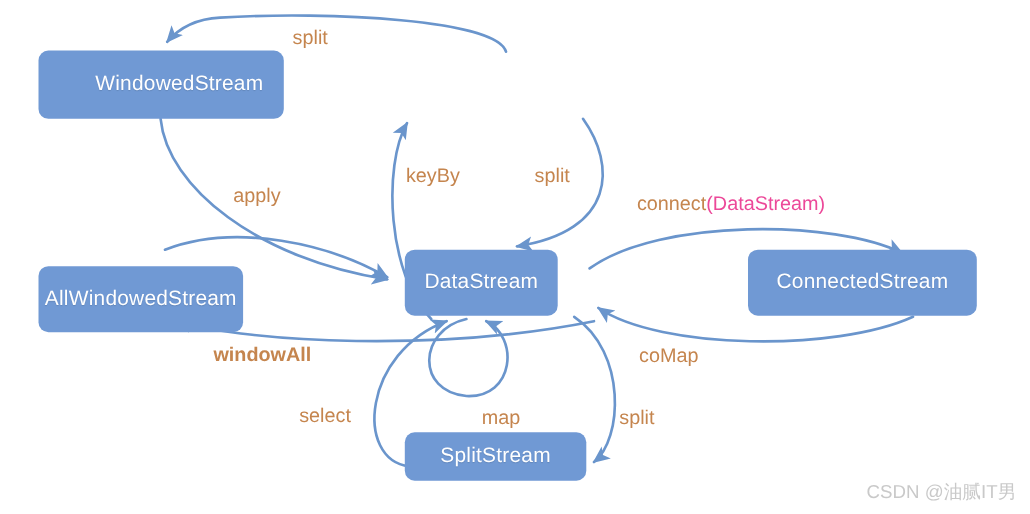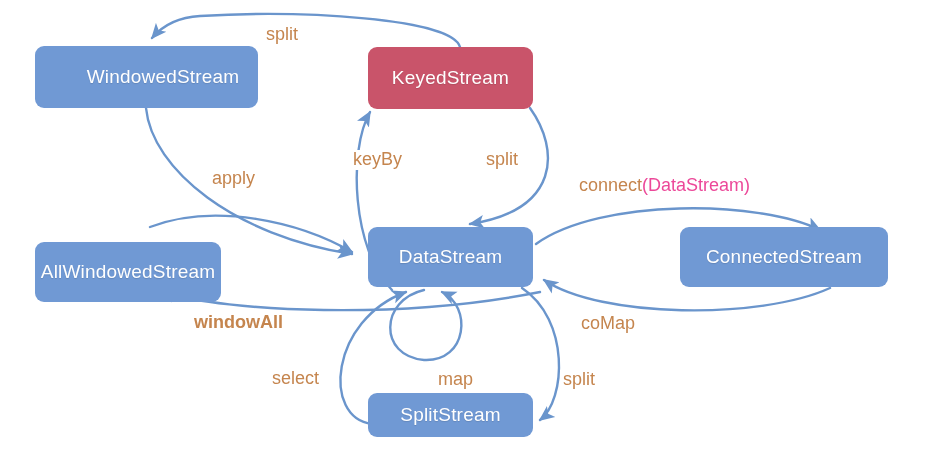--- a/index.html
+++ b/index.html
@@ -99,49 +99,46 @@
 
       <path d="M 522 288 C 570 320 566 400 540 420" marker-end="url(#arrowhead)"></path>
 
     </g>
   </svg>
 
   <div class="node-box node-blue" style="left:35px; top:46px; width:223px; height:62px;padding-left:33px;">
     <span>WindowedStream</span>
   </div>
 
-  <div class="node-box node-red" style="left:368px; top:47px; width:165px; height:62px;">
-    <span>KeyedStream</span>
-  </div>
 
   <div class="node-box node-blue" style="left:35px; top:242px; width:186px; height:60px;">
     <span>AllWindowedStream</span>
   </div>
 
-  <div class="node-box node-blue" style="left:368px; top:227px; width:165px; height:60px;text-align:right;">
+  <div class="node-box node-blue" style="left:368px; top:227px; width:139px; height:60px;text-align:right;">
     <span>DataStream</span>
   </div>
 
   <div class="node-box node-blue" style="left:680px; top:227px; width:208px; height:60px;">
     <span>ConnectedStream</span>
   </div>
 
   <div class="node-box node-blue" style="left:368px; top:393px; width:165px; height:44px;">
     <span>SplitStream</span>
   </div>
 
   <div class="edge-label" style="left:263px; top:25px;">
     <span>split</span>
   </div>
 
   <div class="edge-label" style="left:209px; top:169px;">
     <span>apply</span>
   </div>
 
-  <div class="edge-label" style="left:350px; top:150px;">
+  <div class="edge-label" style="left:366px; top:150px;">
     <span>keyBy</span>
   </div>
 
   <div class="edge-label" style="left:483px; top:150px;">
     <span>split</span>
   </div>
 
   <div class="edge-label" style="left:576px; top:176px;">
     <span>connect</span><span class="plain">(DataStream)</span>
   </div>
@@ -159,14 +156,15 @@
   </div>
 
   <div class="edge-label" style="left:269px; top:369px;">
     <span>select</span>
   </div>
 
   <div class="edge-label" style="left:560px; top:370px;">
     <span>split</span>
   </div>
 
+  <div id="watermark">CSDN @油腻IT男</div>
 
 </div>
 
 </body></html>

